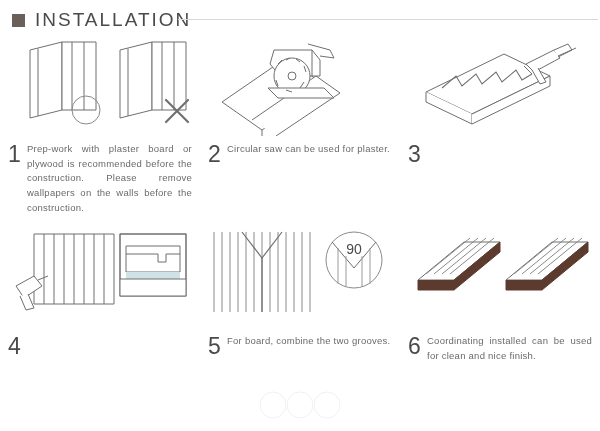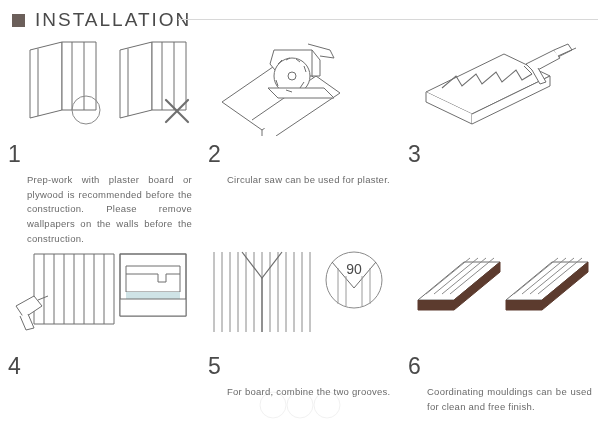--- a/index.html
+++ b/index.html
@@ -64,21 +64,21 @@
     width: 600px;
     height: 372px;
   }
   .cell {
     position: absolute;
     width: 200px;
     box-sizing: border-box;
     padding: 0 8px;
   }
   .r1 { top: 0; height: 190px; }
-  .r2 { top: 212px; height: 176px; }
+  .r2 { top: 192px; height: 176px; }
   .c1 { left: 0; }
   .c2 { left: 200px; }
   .c3 { left: 400px; }
 
   .art {
     position: relative;
     width: 184px;
     height: 100px;
     margin: 0 auto;
   }
@@ -96,21 +96,20 @@
     width: 19px;
     flex: none;
     padding-top: 1px;
   }
   .step-text {
     font-size: 9.5px;
     line-height: 1.55;
     color: #6a6a6a;
     letter-spacing: 0.25px;
     text-align: justify;
-    margin-top: 31px;
   }
 
   
   .watermark {
     position: absolute;
     left: 255px;
     bottom: 6px;
     width: 90px;
     height: 36px;
     opacity: 0.22;
@@ -283,21 +282,21 @@
 
             <path d="M98 52 L144 14 L180 14 L134 52 Z" fill="#fff"></path>
             <path d="M98 52 L98 62 L134 62 L134 52" fill="#5c3b2e" stroke="#5c3b2e"></path>
             <path d="M134 52 L180 14 L180 24 L134 62" fill="#5c3b2e" stroke="#5c3b2e"></path>
             <path d="M106 46 L150 10 M114 46 L158 10 M122 46 L166 10 M130 46 L174 10" stroke="#8a8a8a"></path>
           </g>
         </svg>
       </div>
       <div class="caption">
         <div class="step-num">6</div>
-        <div class="step-text">Coordinating mouldings can be used for clean and free finish.</div>
+        <div class="step-text">Coordinating installed can be used for clean and nice finish.</div>
       </div>
     </div>
 
   </div>
 
   <div class="watermark">
     <svg width="90" height="36" viewBox="0 0 90 36">
       <g fill="none" stroke="#bdbdbd" stroke-width="1">
         <circle cx="18" cy="16" r="13"></circle>
         <circle cx="45" cy="16" r="13"></circle>

